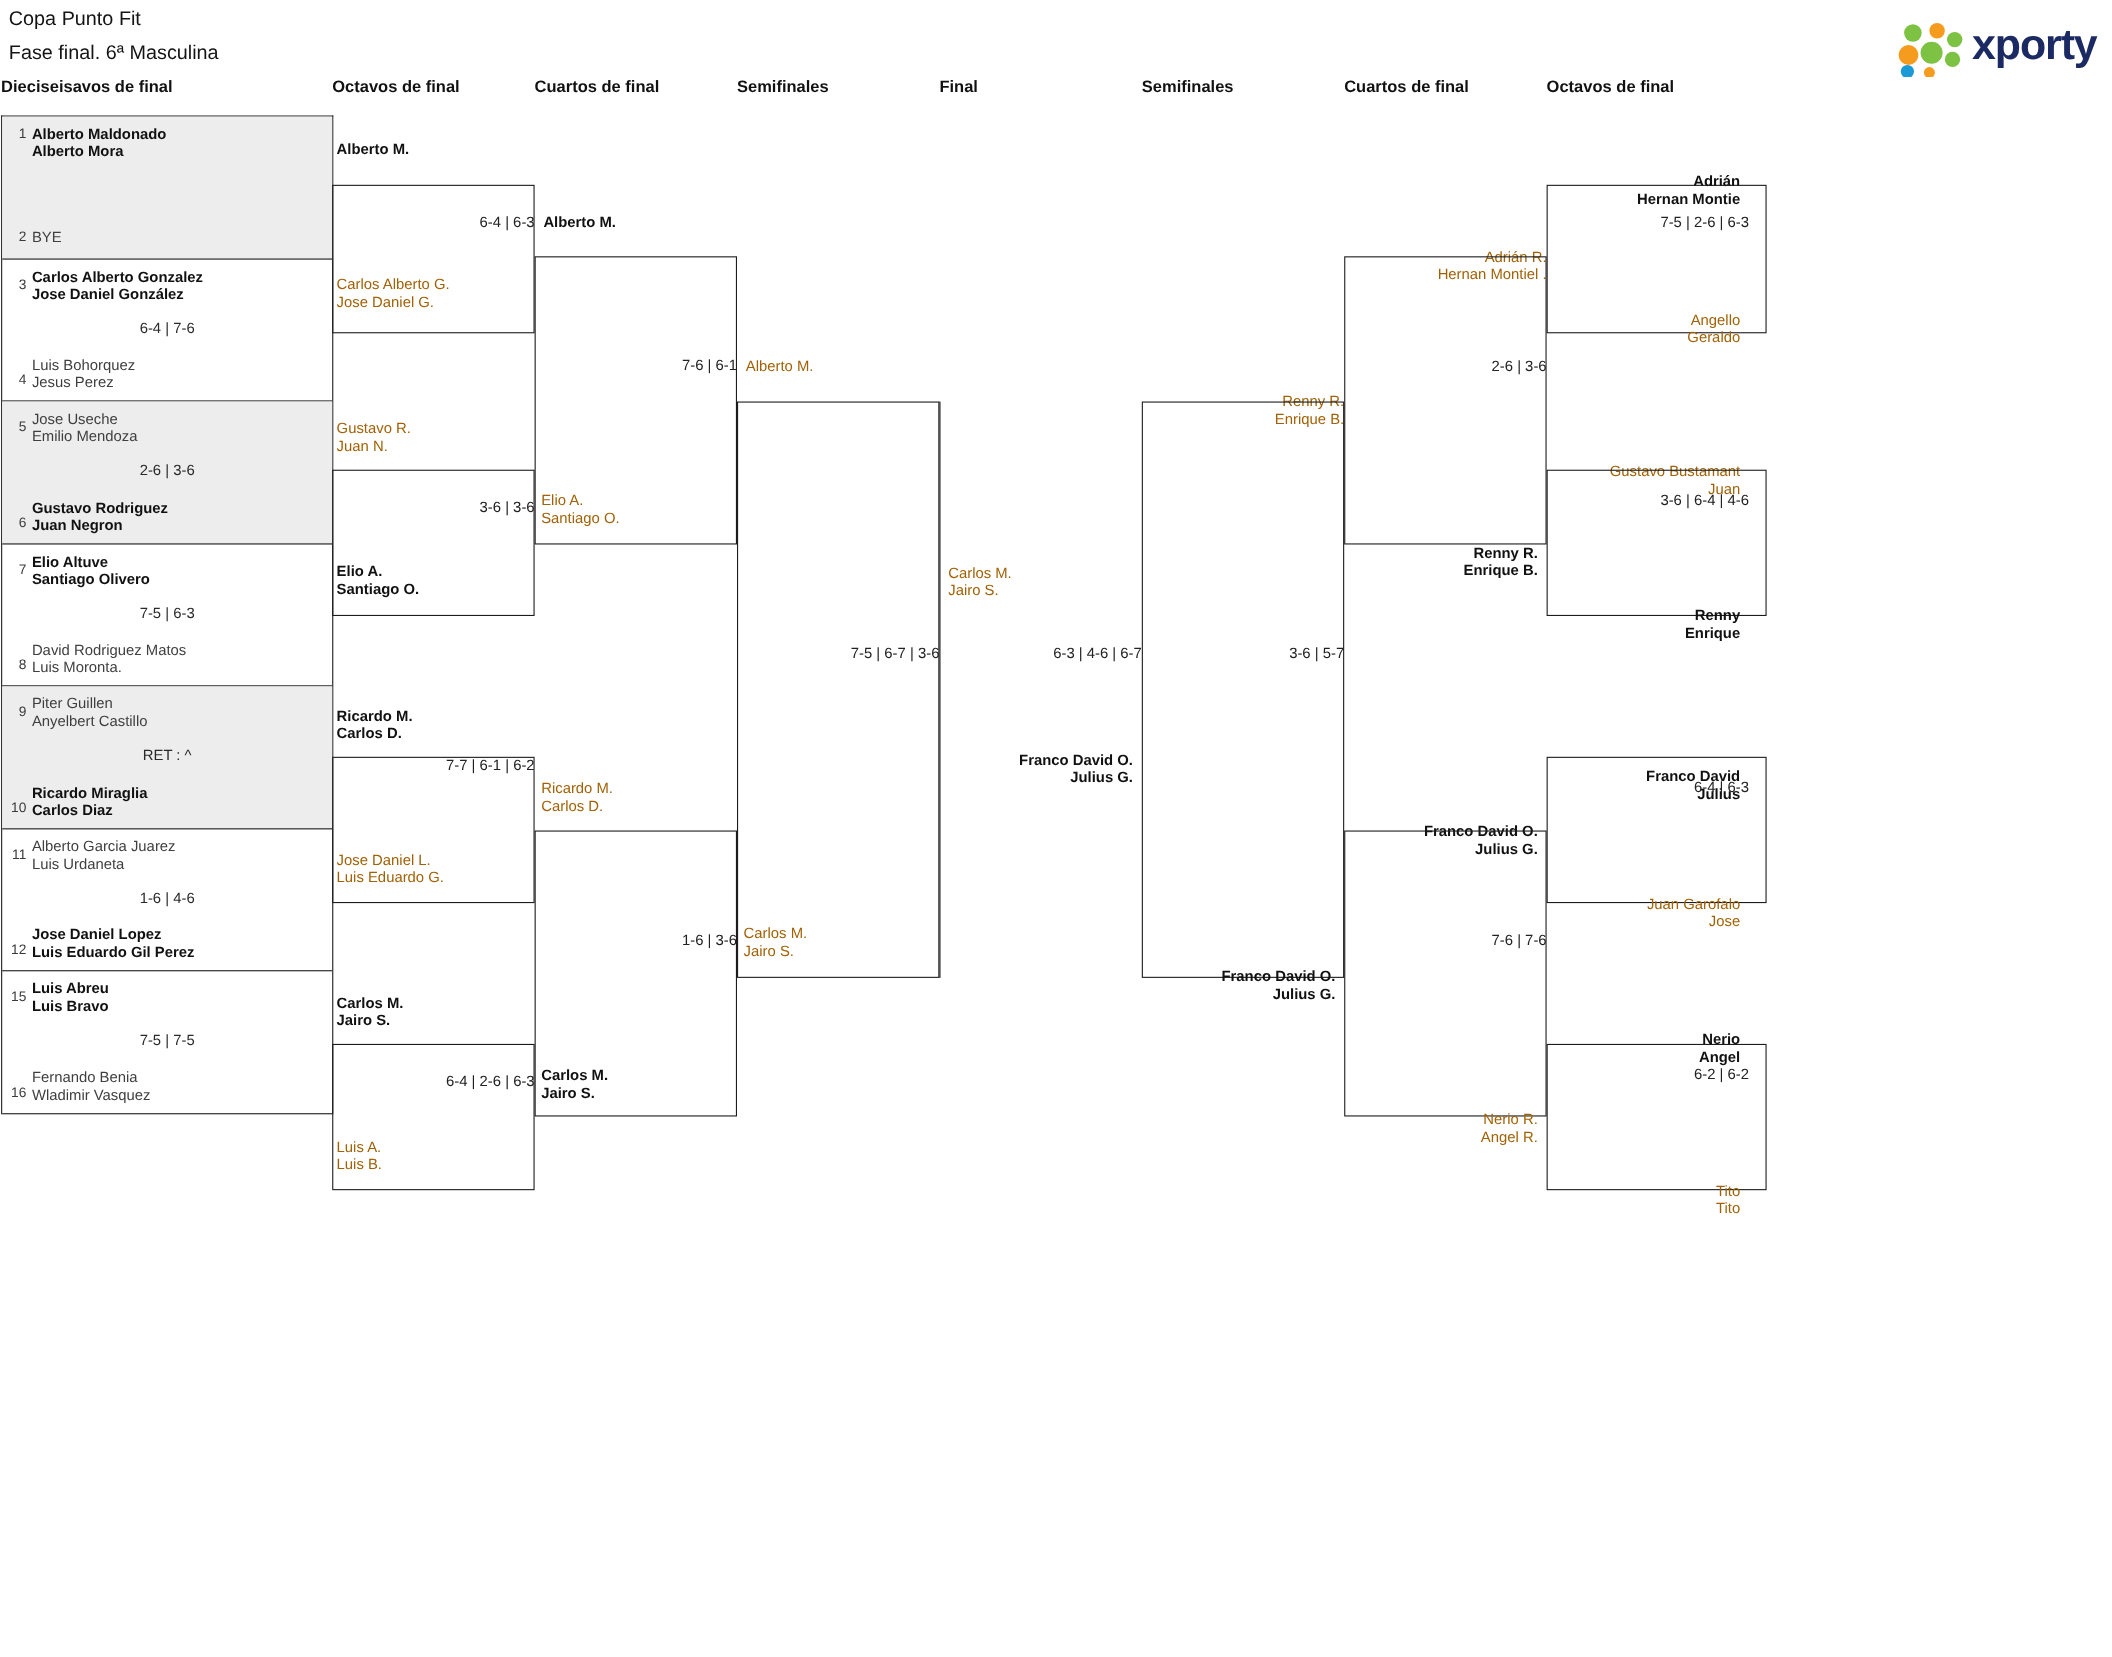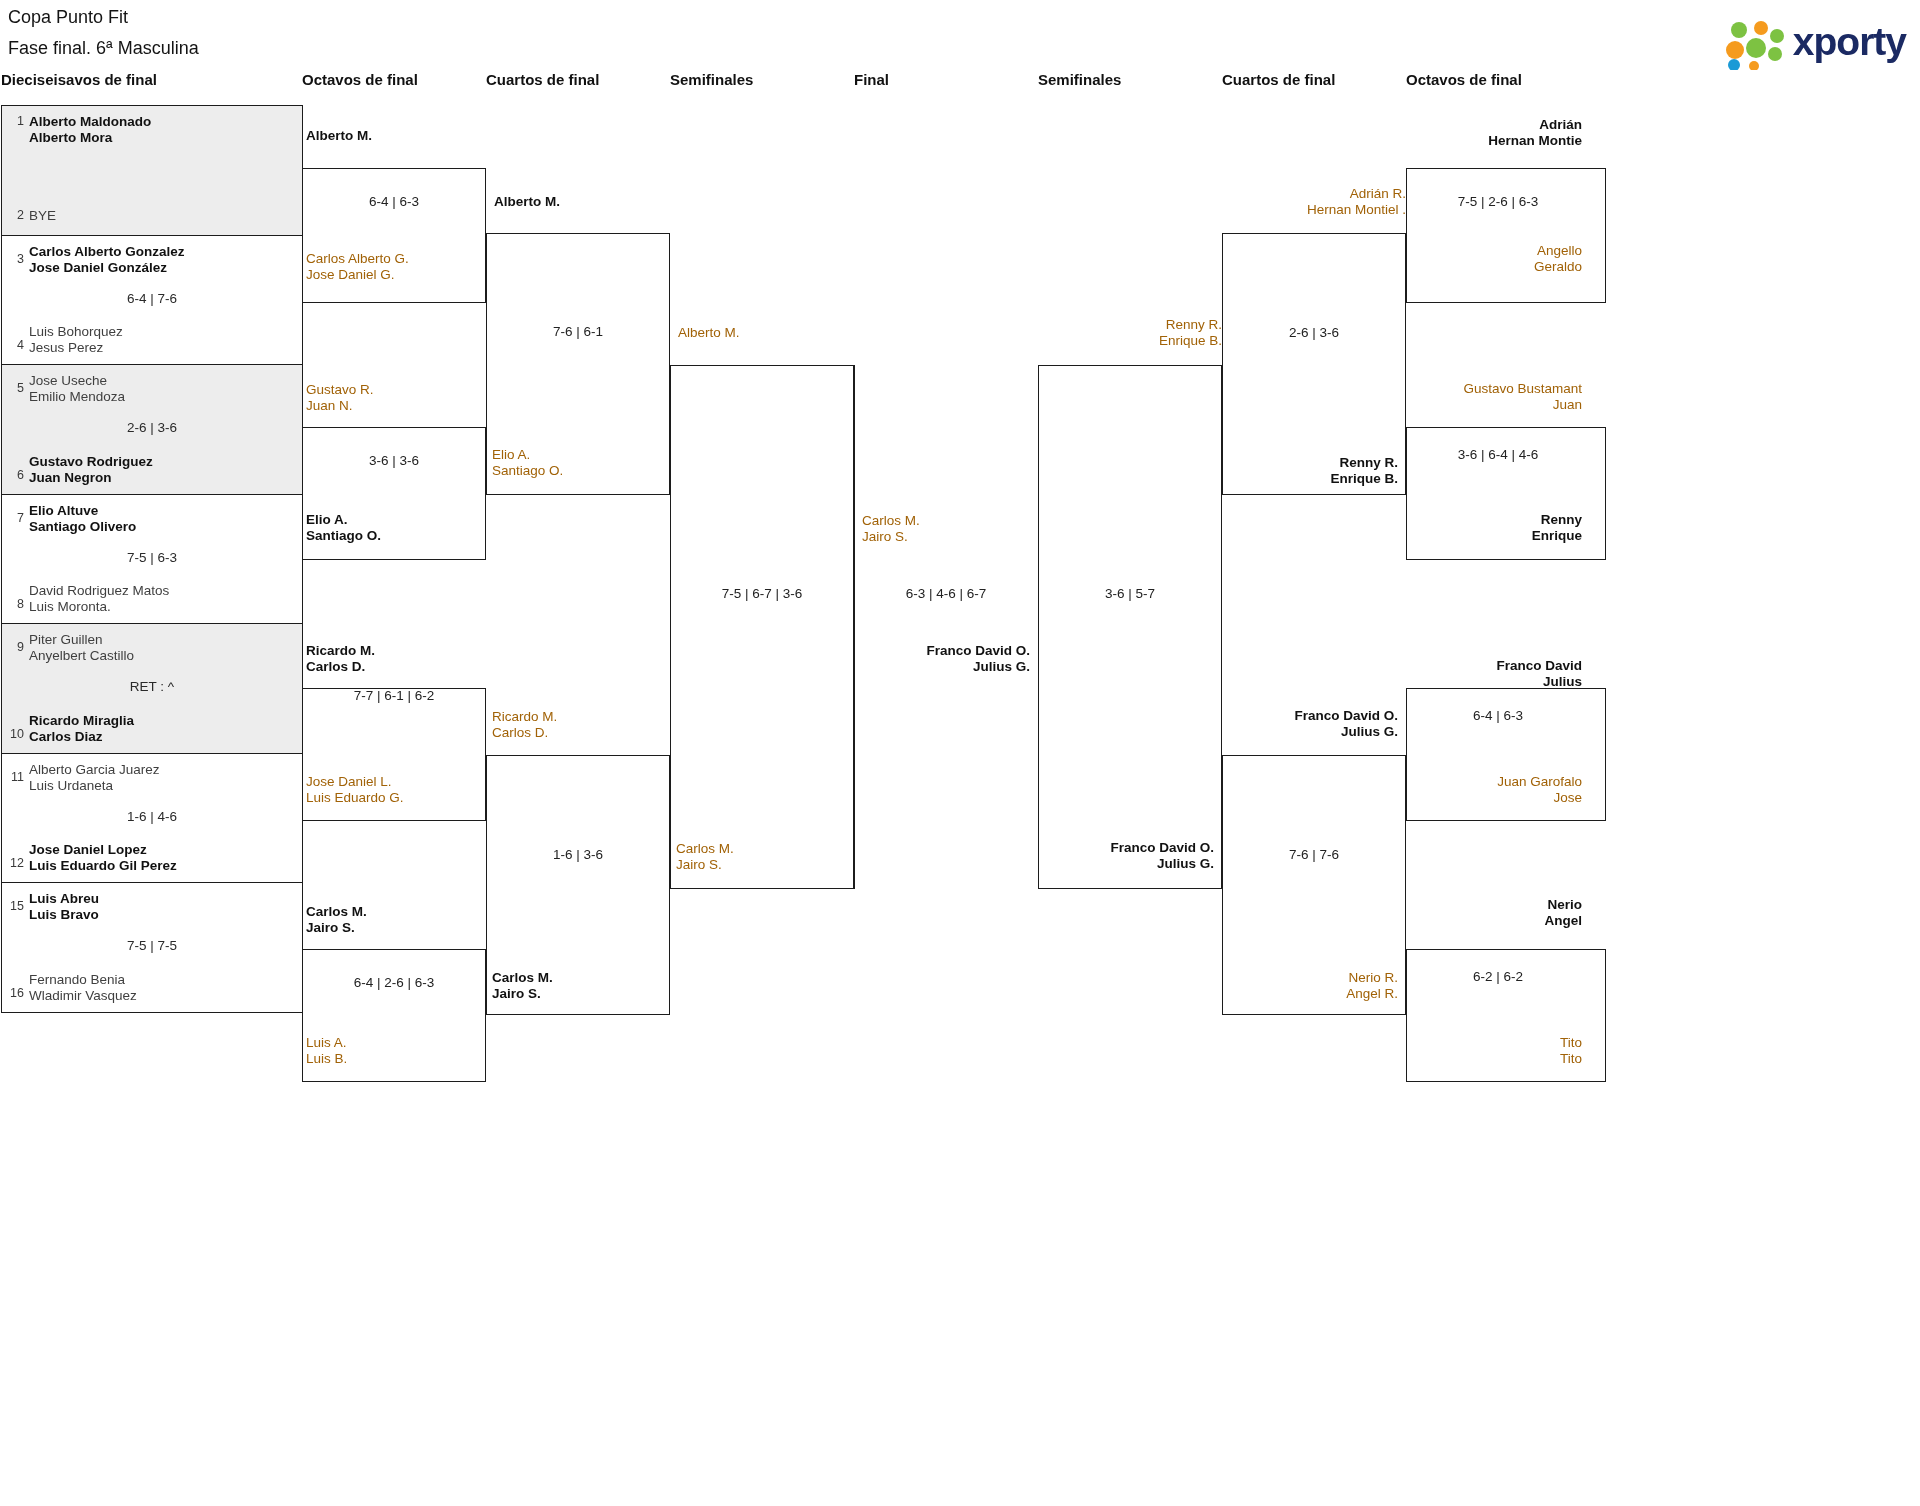--- a/index.html
+++ b/index.html
@@ -33,24 +33,24 @@
   .seed-row.top{top:8px;}
   .seed-row.bot{bottom:8px;}
   .seed-num{width:22px;text-align:right;font-size:12.5px;color:#3a3a3a;padding-right:5px;flex:0 0 22px;}
   .seed-num.lower{padding-top:14px;}
   .seed-names{font-size:13.5px;line-height:16px;color:#3f3f3f;}
   .seed-names.win{font-weight:700;color:#111;}
   .seed-score{position:absolute;left:0;right:0;text-align:center;font-size:13.5px;color:#2a2a2a;}
 
   
   .box{border:1px solid #1c1c1c;box-sizing:border-box;}
-  .score{position:absolute;font-size:13.5px;color:#222;white-space:nowrap;text-align:center;}
+  .score{position:absolute;font-size:13.5px;color:#222;white-space:nowrap;text-align:right;}
   .nm{position:absolute;font-size:13.5px;line-height:16px;color:#a16207;white-space:nowrap;}
   .nm.win{font-weight:700;color:#111;}
-  .nm.r{text-align:right;}
+  .nm.r{text-align:right;margin-top:40px;}
 
   
   .vline{background:#1c1c1c;width:1px;}
 </style>
 </head>
 <body>
 
 <div class="abs" id="title-block">
   <div class="line">Copa Punto Fit</div>
   <div class="line">Fase final. 6ª Masculina</div>

